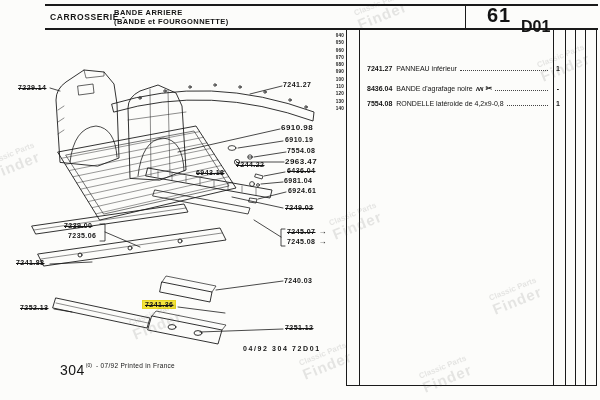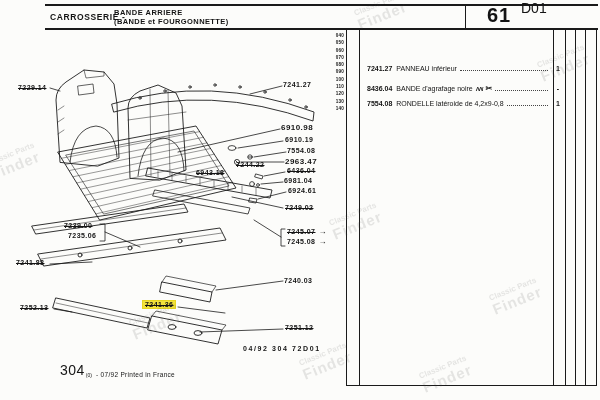--- a/index.html
+++ b/index.html
@@ -4,21 +4,21 @@
 <style>
   html,body{margin:0;padding:0;background:#e8e8e6;}
   .page{position:relative;width:600px;height:400px;background:#fcfcfa;overflow:hidden;
         font-family:"Liberation Sans",sans-serif;color:#141414;}
   .hline,.vline{position:absolute;background:#1a1a1a;}
   
   .hdr-section{position:absolute;left:50px;top:12px;font-size:8.5px;font-weight:700;letter-spacing:.6px;}
   .hdr-t1{position:absolute;left:114px;top:8px;font-size:7.5px;font-weight:700;letter-spacing:.5px;}
   .hdr-t2{position:absolute;left:114px;top:17px;font-size:7.5px;font-weight:700;letter-spacing:.4px;}
   .hdr-num{position:absolute;left:487px;top:4px;font-size:20px;font-weight:600;letter-spacing:1px;}
-  .hdr-code{position:absolute;left:521px;top:0;font-size:14px;font-weight:400;}
+  .hdr-code{position:absolute;left:521px;top:18px;font-size:16px;font-weight:700;}
   
   .rownums{position:absolute;left:330px;top:32px;width:14px;text-align:right;}
   .rownum{font-size:4.6px;font-weight:700;line-height:7.3px;letter-spacing:.2px;}
   .ptable{position:absolute;left:365px;top:0;width:200px;height:400px;}
   .prow{position:absolute;left:2px;right:0;display:flex;align-items:baseline;font-size:7px;}
   .prow:nth-child(1){top:65px;}
   .prow:nth-child(2){top:84px;}
   .prow:nth-child(3){top:100px;}
   .pref{font-weight:700;margin-right:4px;white-space:nowrap;}
   .pdesc{white-space:nowrap;}
@@ -28,21 +28,21 @@
   .dots{flex:1;border-bottom:1px dotted #444;margin:0 3px 1px 3px;min-width:8px;}
   .pqty{width:14px;text-align:center;font-weight:700;}
   
   .plabel{position:absolute;font-size:7px;font-weight:700;letter-spacing:.45px;white-space:nowrap;}
   .plabel.lg{font-size:8px;}
   .plabel.struck span.pn{text-decoration:line-through;text-decoration-thickness:1px;}
   .plabel.hl{background:#f2e23c;padding:0 2px;outline:1px solid #e8d620;}
   .arr{margin-left:3px;font-size:8px;font-weight:700;}
   .dcaption{position:absolute;left:243px;top:345px;font-size:7px;font-weight:700;letter-spacing:1.6px;}
   
-  .footer{position:absolute;left:60px;top:362px;display:flex;align-items:flex-end;}
+  .footer{position:absolute;left:60px;top:362px;display:flex;align-items:flex-start;}
   .f-page{font-size:14px;letter-spacing:.5px;}
   .f-sub{font-size:5px;margin-left:1px;}
   .f-print{font-size:6.5px;margin-left:4px;letter-spacing:.3px;}
   
   .wm{position:absolute;transform:rotate(-22deg);color:rgba(70,70,70,.13);text-align:center;
       font-weight:700;line-height:1.05;pointer-events:none;}
   .wm .l1{font-size:8px;}
   .wm .l2{font-size:15px;letter-spacing:1px;}
   svg.drawing{position:absolute;left:0;top:0;}
 </style>

